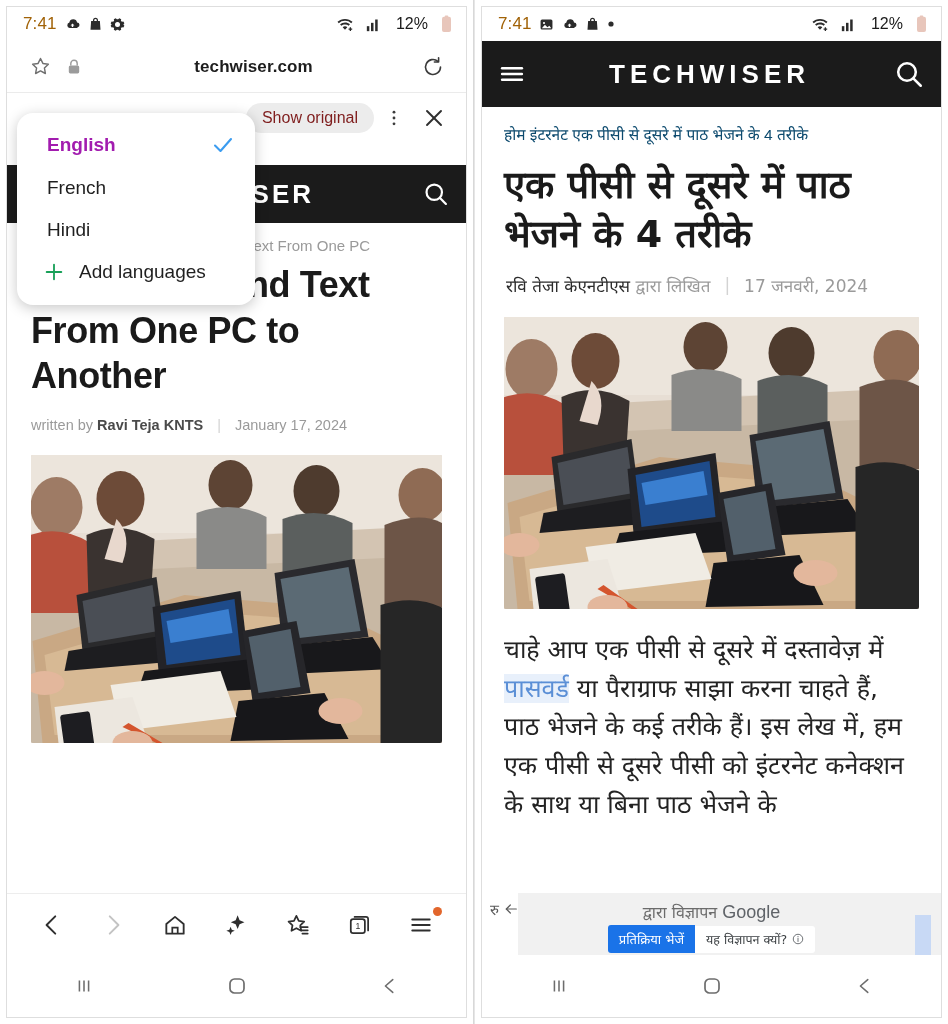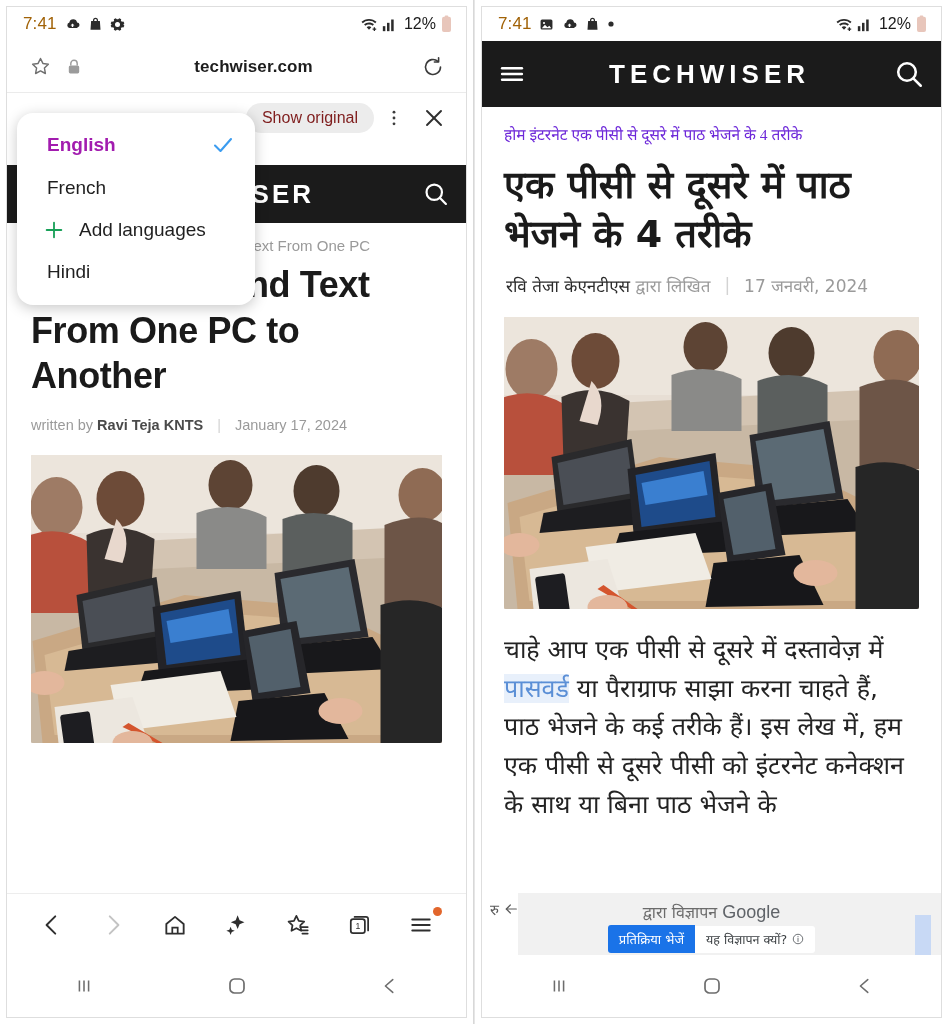--- a/index.html
+++ b/index.html
@@ -14,21 +14,21 @@
   .panel.left  { border-right: 1px solid #d8d8d8; }
   .panel.right { border-left: 1px solid #e6e6e6; }
   .panel-inner { position:absolute; left:6px; top:6px; right:6px; bottom:6px;
                  background:#fff; border:1px solid #dedede; overflow:hidden; }
 
   
   .statusbar { height:34px; display:flex; align-items:center; justify-content:space-between;
                padding:0 14px 0 16px; background:#ffffff; }
   .sb-left { display:flex; align-items:center; gap:7px; }
   .sb-time { font-size:17px; color:#a16207; letter-spacing:.1px; }
-  .sb-right { display:flex; align-items:center; gap:4px; }
+  .sb-right { display:flex; align-items:center; gap:12px; }
   .sb-pct { font-size:16px; color:#1b1b1b; margin:0 1px 0 3px; }
   .ic { display:inline-block; line-height:0; }
 
   
   .urlbar { height:52px; display:flex; align-items:center; padding:0 16px; background:#fff;
             border-bottom:1px solid #ebebeb; position:relative; }
   .url-ic { width:34px; display:flex; align-items:center; justify-content:center; }
   .url-text { flex:1; text-align:center; font-size:17px; font-weight:600; color:#1d1d1d;
               letter-spacing:.1px; }
 
@@ -53,22 +53,22 @@
   
   .siteheader { background:#1b1b1b; height:58px; display:flex; align-items:center;
                 padding:0 16px; position:relative; }
   .siteheader.left-variant { position:absolute; left:0; right:0; top:158px; z-index:2; }
   .brand { flex:1; text-align:center; color:#fff; font-size:26px; font-weight:700;
            letter-spacing:5px; }
   .brand.small { font-size:26px; letter-spacing:3px; }
 
   
   .crumb { font-size:15px; color:#9a9a9a; padding:14px 24px 0 24px; }
-  .crumb.hi { font-size:15.5px; color:#6d28d9; padding:16px 22px 0 22px;
-              font-family:Liberation Serif, serif; }
+  .crumb.hi { font-size:15.5px; color:#0c4a6e; padding:16px 22px 0 22px;
+              font-family:Liberation Sans, sans-serif; }
   .headline { font-size:36px; line-height:1.27; font-weight:700; color:#1a1a1a;
               padding:8px 24px 0 24px; letter-spacing:-.4px; }
   .headline.hi { font-size:38px; line-height:1.3; padding:16px 22px 0 22px;
                  font-family:"DejaVu Sans", sans-serif; letter-spacing:0; }
   .byline { display:flex; align-items:center; gap:14px; padding:18px 24px 0 24px;
             font-size:14.5px; color:#9a9a9a; }
   .byline .author { color:#4a4a4a; font-weight:600; }
   .byline .bar { color:#d3d3d3; }
   .byline.hi { font-size:17px; font-family:"DejaVu Sans", sans-serif; padding-top:14px; }
   .byline.hi .author { color:#2b2b2b; font-weight:400; }
@@ -291,31 +291,31 @@
           <span class="lbl">English</span>
           <span class="ic">
             <svg width="24" height="24" viewBox="0 0 24 24">
                 <polyline points="4,12.5 9.5,18 20,6" fill="none" stroke="#3b9cf0" stroke-width="2.1" stroke-linecap="round" stroke-linejoin="round"></polyline>
               </svg>
           </span>
         </div>
         <div class="langrow">
           <span class="lbl">French</span>
         </div>
+        <div class="langrow">
+          <span class="lbl">Hindi</span>
+        </div>
         <div class="langrow add">
           <span class="ic">
             <svg width="22" height="22" viewBox="0 0 24 24">
                 <line x1="12" y1="4" x2="12" y2="20" stroke="#18a058" stroke-width="2" stroke-linecap="round"></line>
                 <line x1="4" y1="12" x2="20" y2="12" stroke="#18a058" stroke-width="2" stroke-linecap="round"></line>
               </svg>
           </span>
           <span class="lbl">Add languages</span>
-        </div>
-        <div class="langrow">
-          <span class="lbl">Hindi</span>
         </div>
       </div>
 
       <div class="browsertools">
         <span class="tool">
           <svg width="26" height="26" viewBox="0 0 24 24">
               <polyline points="15,4 7,12 15,20" fill="none" stroke="#2f2f2f" stroke-width="1.8" stroke-linecap="round" stroke-linejoin="round"></polyline>
             </svg>
         </span>
         <span class="tool">

